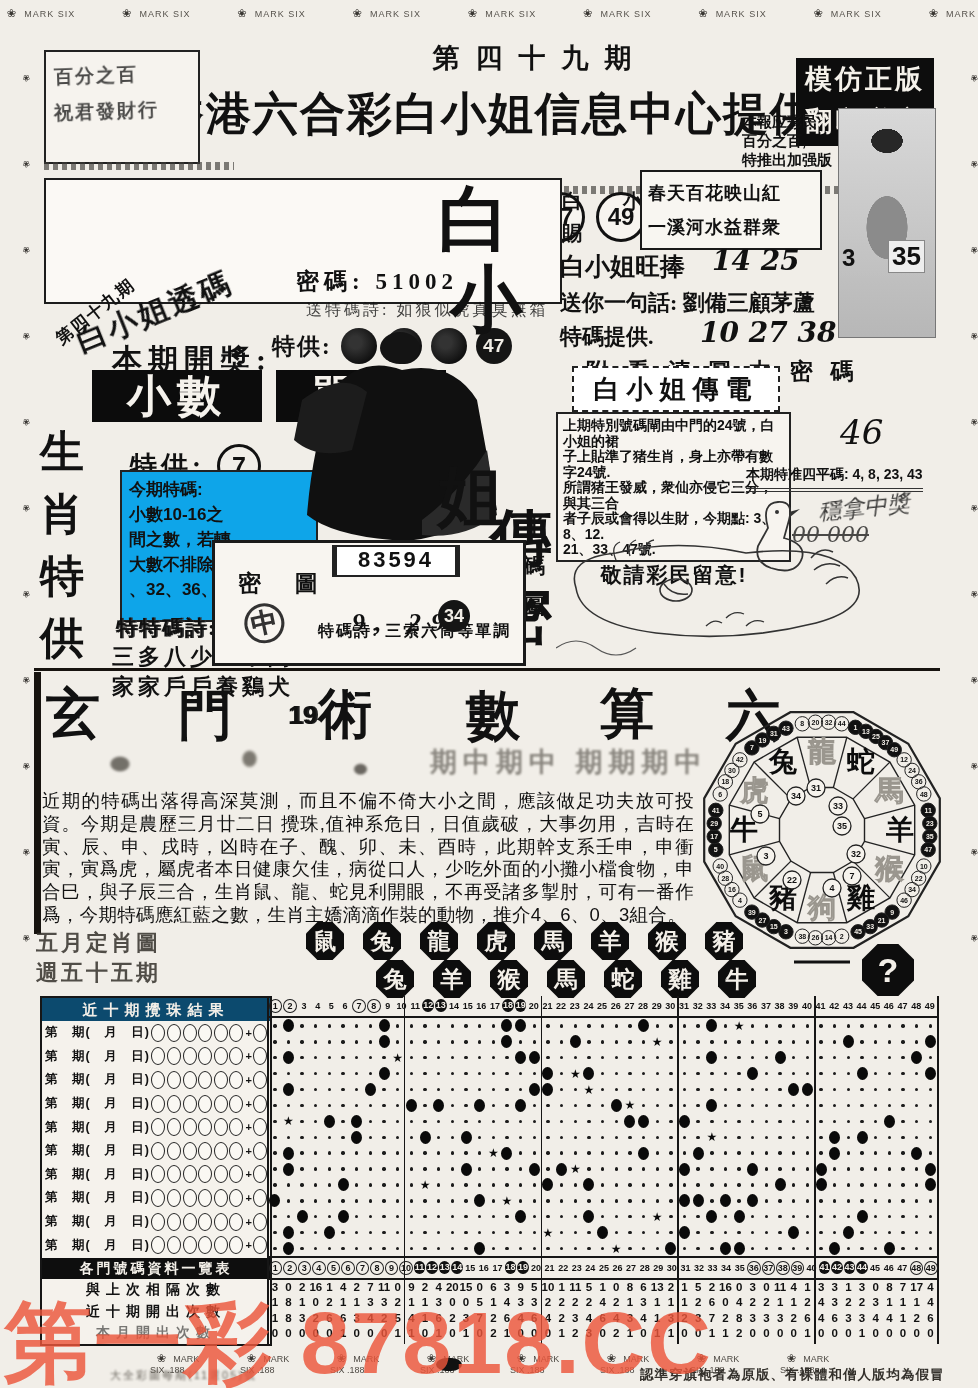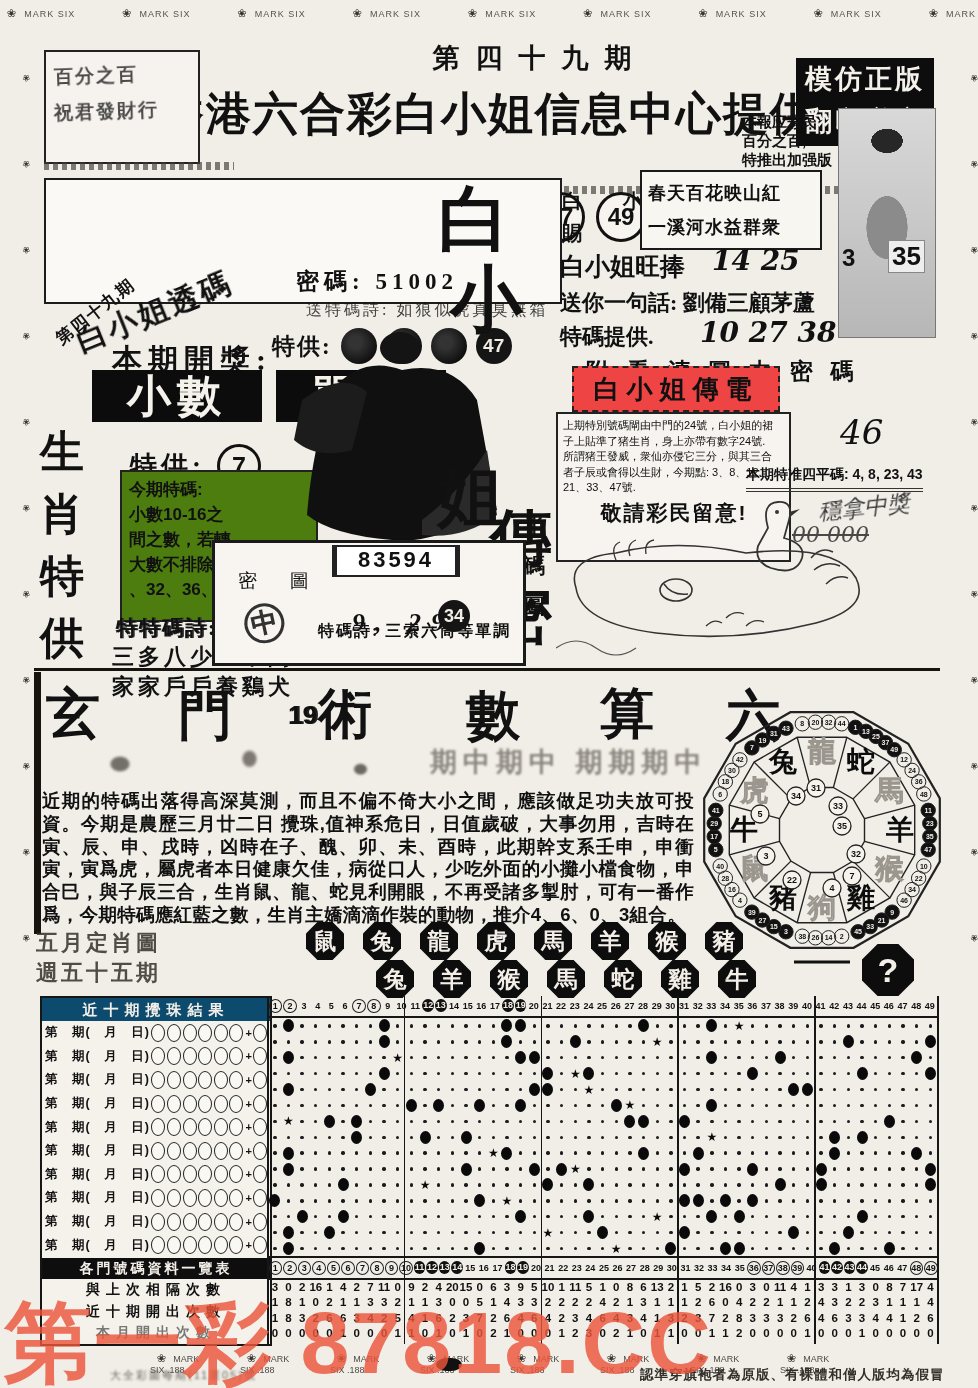--- a/index.html
+++ b/index.html
@@ -42,66 +42,66 @@
   #tegong1{top:328px;left:272px;display:flex;align-items:center;gap:9px;}
   #tegong1 .lbl{font-size:23px;font-weight:800;letter-spacing:2px;}
   .dark-ball{width:36px;height:36px;border-radius:50%;background:#151515;color:#f1ede6;display:flex;align-items:center;justify-content:center;
              font-size:19px;font-weight:800;}
   #draw-label{top:340px;left:112px;font-size:30px;font-weight:900;letter-spacing:6px;}
   .blackbox{position:absolute;background:#0c0c0c;color:#f5f2ec;display:flex;align-items:center;justify-content:center;
             font-size:44px;font-weight:900;letter-spacing:6px;}
   #tegong2{top:444px;left:130px;display:flex;align-items:center;gap:12px;}
   #tegong2 .lbl{font-size:27px;font-weight:900;letter-spacing:4px;}
   #tegong2 .ring{width:38px;height:38px;border:3.5px solid #111;border-radius:50%;display:flex;align-items:center;justify-content:center;font-size:25px;font-weight:900;}
-  #tip-box{top:470px;left:120px;width:180px;height:138px;border:2px solid #222;padding:5px 7px;background:#4d7c0f;}
+  #tip-box{top:470px;left:120px;width:180px;height:138px;border:2px solid #222;padding:5px 7px;background:#0ea5e9;}
   #tip-box div{font-size:17px;font-weight:800;line-height:25px;}
   #poem2-label{top:614px;left:116px;font-size:21px;font-weight:900;letter-spacing:2px;text-shadow:1.5px 0 #333;filter:blur(.4px);}
   #poem2-l1{top:642px;left:112px;font-size:22px;font-weight:700;letter-spacing:4px;}
   #poem2-l2{top:672px;left:112px;font-size:22px;font-weight:700;letter-spacing:4px;}
   #poem2-num{top:700px;left:288px;font-size:26px;font-weight:800;text-shadow:2px 0 #222;}
   #v-left{top:422px;left:36px;width:52px;font-size:44px;font-weight:900;line-height:62px;text-align:center;filter:blur(.3px);}
   
   #lady{top:330px;left:272px;width:250px;height:215px;}
   .vchar{position:absolute;font-weight:900;font-family:"Liberation Serif","DejaVu Serif",serif;}
   #mi-box{top:540px;left:212px;width:308px;height:120px;border:3px solid #1a1a1a;background:#f8f5f0;}
   #code5{top:545px;left:332px;width:118px;height:28px;border:2px solid #222;border-left-width:5px;border-right-width:5px;
          text-align:center;font-size:22px;font-weight:800;letter-spacing:3px;background:#fff;}
-  #mitu-label{top:568px;left:238px;font-size:19px;font-weight:400;letter-spacing:14px;}
+  #mitu-label{top:568px;left:238px;font-size:23px;font-weight:700;letter-spacing:14px;}
   #mitu-sym{top:592px;left:242px;font-size:44px;font-weight:700;transform:rotate(-12deg);font-family:"DejaVu Serif",serif;opacity:.85;}
   #poem3{top:588px;left:318px;font-size:16px;font-weight:800;letter-spacing:2px;margin-top:33px;}
   #poem3-nums{top:608px;left:352px;font-size:26px;font-weight:700;font-style:italic;letter-spacing:10px;}
   #poem3-ball{top:600px;left:438px;}
   
   #gift-l1{top:188px;left:562px;font-size:20px;font-weight:700;letter-spacing:18px;}
   #gift-l2{top:220px;left:562px;font-size:20px;font-weight:700;letter-spacing:40px;}
   #poem-box{top:170px;left:640px;width:166px;height:76px;border:2.5px solid #1a1a1a;background:#f8f6f1;
             display:flex;flex-direction:column;justify-content:center;padding:0 6px;}
   #poem-box div{font-size:18px;font-weight:700;line-height:34px;letter-spacing:1px;}
   .rline{position:absolute;font-weight:800;}
   .hand{font-family:"DejaVu Serif",serif;font-style:italic;}
   #telegram{top:366px;left:572px;width:204px;height:42px;border:2.5px dashed #222;display:flex;align-items:center;justify-content:center;
-            font-size:26px;font-weight:800;letter-spacing:7px;background:#ef4444;}
+            font-size:26px;font-weight:800;letter-spacing:7px;background:#ffffff;}
   #tele-box{top:412px;left:556px;width:222px;height:142px;border:2px solid #222;padding:4px 4px 0 5px;background:#f7f4ef;}
-  #tele-box .t{font-size:11px;font-weight:400;line-height:15.5px;}
+  #tele-box .t{font-size:14px;font-weight:700;line-height:15.5px;}
   #attention{font-size:21px;font-weight:900;letter-spacing:2px;margin-top:3px;text-align:center;filter:blur(.3px);}
   #hand46{top:412px;left:840px;font-size:34px;}
   #flat-line{top:466px;left:746px;font-size:14px;font-weight:800;border-bottom:4px double #333;padding-bottom:4px;}
   #hand-win{top:492px;left:818px;font-size:23px;transform:rotate(-6deg);opacity:.8;filter:blur(.4px);}
   #scribble{top:522px;left:792px;font-size:22px;font-style:italic;opacity:.75;text-decoration:line-through;}
   
   #band-rule{top:668px;left:34px;width:906px;height:3px;background:#17130f;}
   #band-bar{top:672px;left:34px;width:7px;height:262px;background:#17130f;}
   .mtitle{position:absolute;font-size:54px;font-weight:900;font-family:"Liberation Serif","DejaVu Serif",serif;filter:blur(.4px);}
   #sub-right{top:744px;left:430px;font-size:27px;font-weight:900;color:#6e6a63;letter-spacing:6px;filter:blur(1px);opacity:.8;}
   .smudge{position:absolute;background:
     radial-gradient(ellipse 18px 14px at 20% 50%,#4a463f 45%,transparent 60%),
     radial-gradient(ellipse 14px 16px at 55% 40%,#57534a 40%,transparent 60%),
     radial-gradient(ellipse 12px 10px at 85% 60%,#3f3b35 45%,transparent 62%);
     opacity:.75;filter:blur(1.1px);}
-  #mpara{top:790px;left:42px;width:652px;font-size:18.5px;font-weight:700;line-height:22.8px;letter-spacing:.3px;text-align:justify;}
+  #mpara{top:790px;left:42px;width:652px;font-size:18.5px;font-weight:400;line-height:22.8px;letter-spacing:.3px;text-align:justify;}
   
   #badge-label{top:928px;left:36px;width:184px;font-size:22px;font-weight:900;color:#35312b;line-height:30px;
                letter-spacing:3px;filter:blur(.7px);opacity:.85;}
   .badge{width:38px;height:38px;background:#0d0d0d;color:#f3efe8;display:flex;align-items:center;justify-content:center;
          font-size:23px;font-weight:900;clip-path:polygon(30% 0,70% 0,100% 30%,100% 70%,70% 100%,30% 100%,0 70%,0 30%);}
   .badgerow{position:absolute;display:flex;gap:19px;}
   #q-badge{top:944px;left:862px;width:52px;height:52px;font-size:34px;}
   
   #wheel{top:688px;left:694px;}
   

